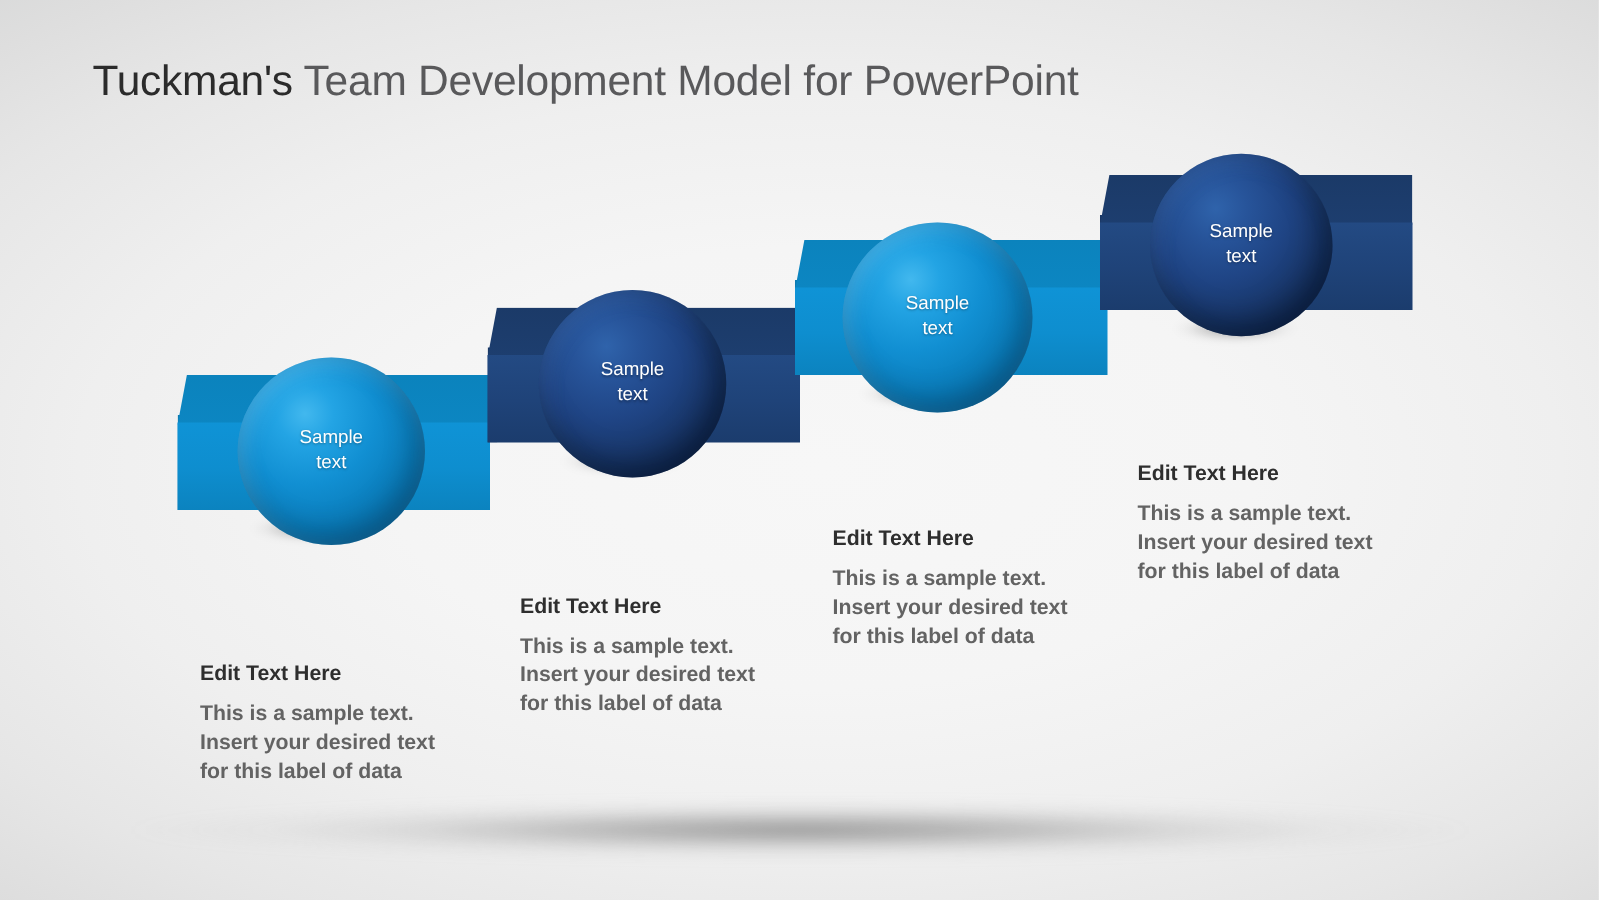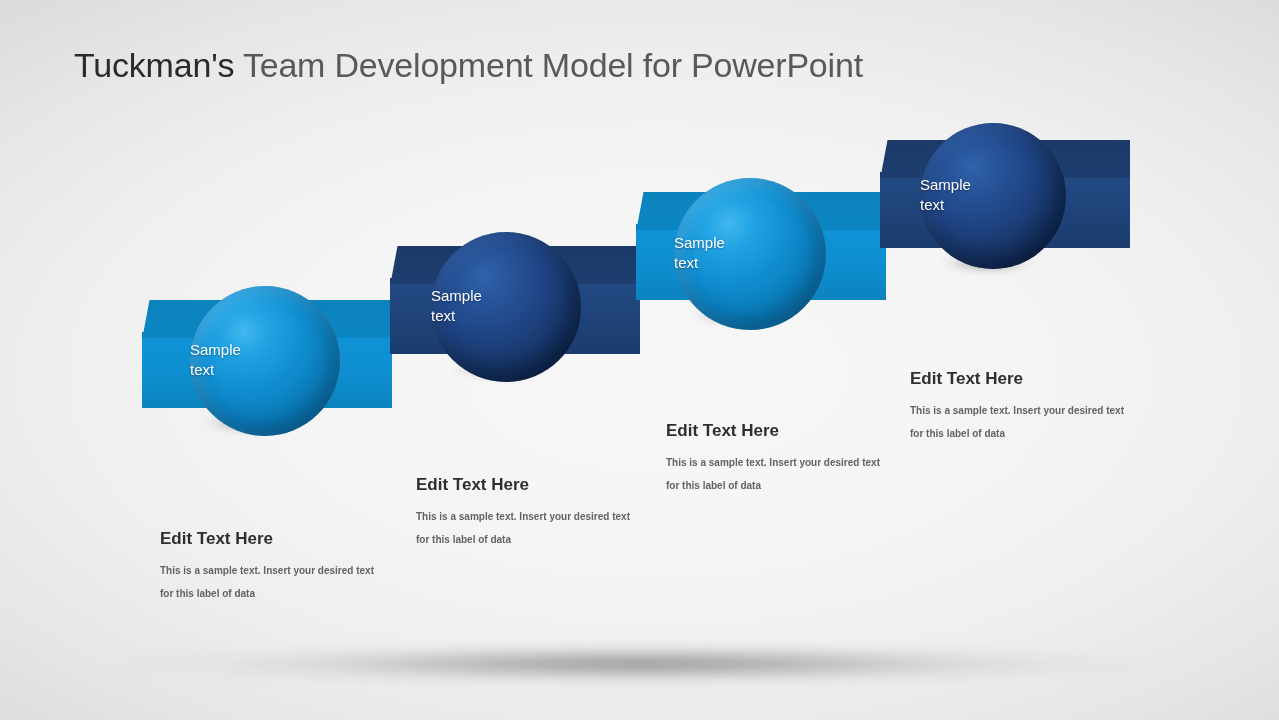--- a/index.html
+++ b/index.html
@@ -100,21 +100,21 @@
   .sphere {
     position: absolute;
     border-radius: 50%;
   }
   .sphere-text {
     position: absolute;
     left: 0;
     right: 0;
     top: 50%;
     transform: translateY(-52%);
-    text-align: left;
+    text-align: center;
     color: #ffffff;
     font-size: 15px;
     line-height: 20px;
     text-shadow: 0 1px 2px rgba(0,0,0,0.35);
     pointer-events: none;
   }
   .sphere-contact {
     position: absolute;
     border-radius: 50%;
     background: radial-gradient(ellipse 50% 50% at 50% 50%,
@@ -134,21 +134,21 @@
   }
   .caption .cap-head {
     color: #2e2e2e;
     font-size: 17px;
     line-height: 22px;
     margin-bottom: 9px;
     white-space: nowrap;
   }
   .caption .cap-body {
     color: #636363;
-    font-size: 10px;
+    font-size: 17px;
     line-height: 23px;
   }
 </style>
 </head>
 <body>
 
 <div id="slide">
 
   <div class="title">
     <span class="t-strong">Tuckman's</span><span class="t-light"> Team Development Model for PowerPoint</span>

